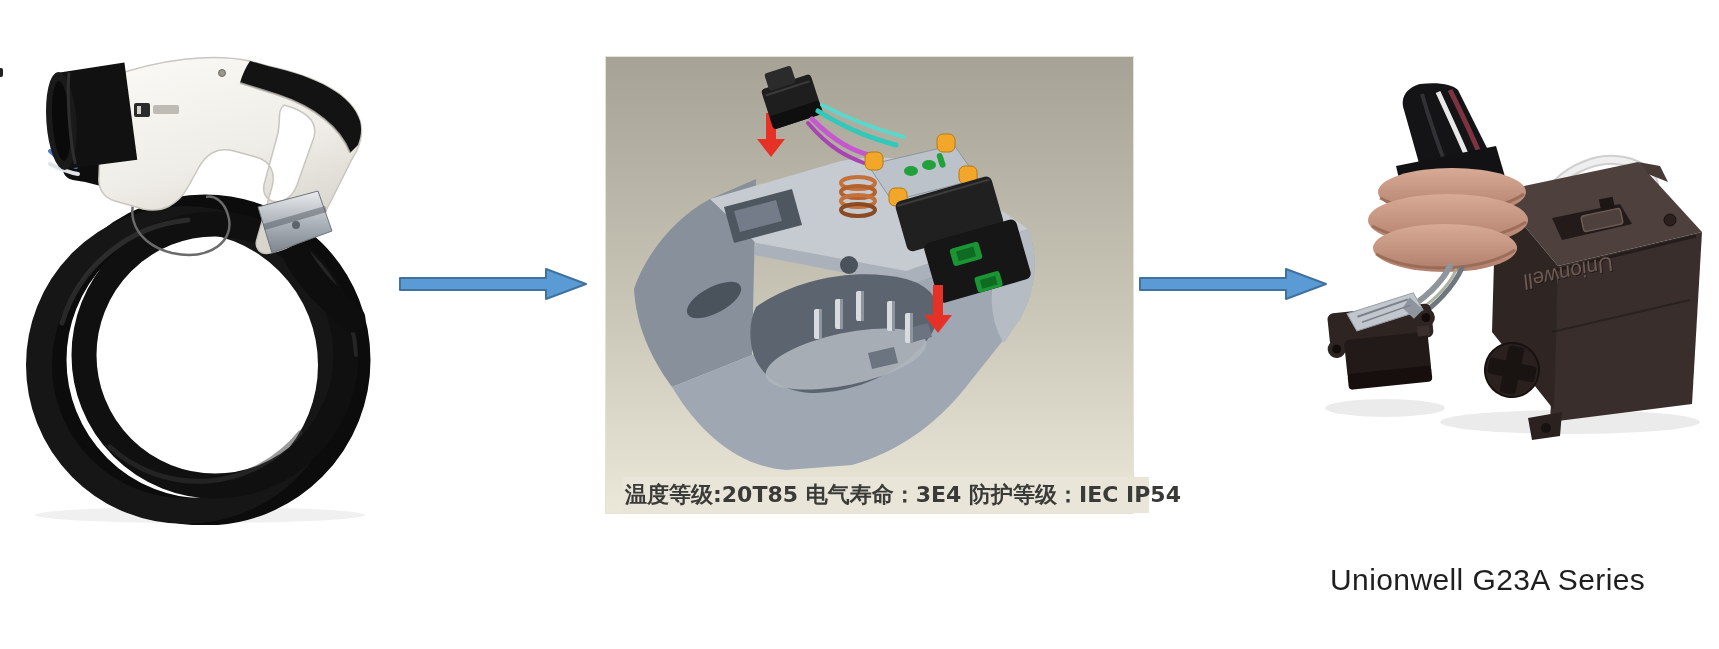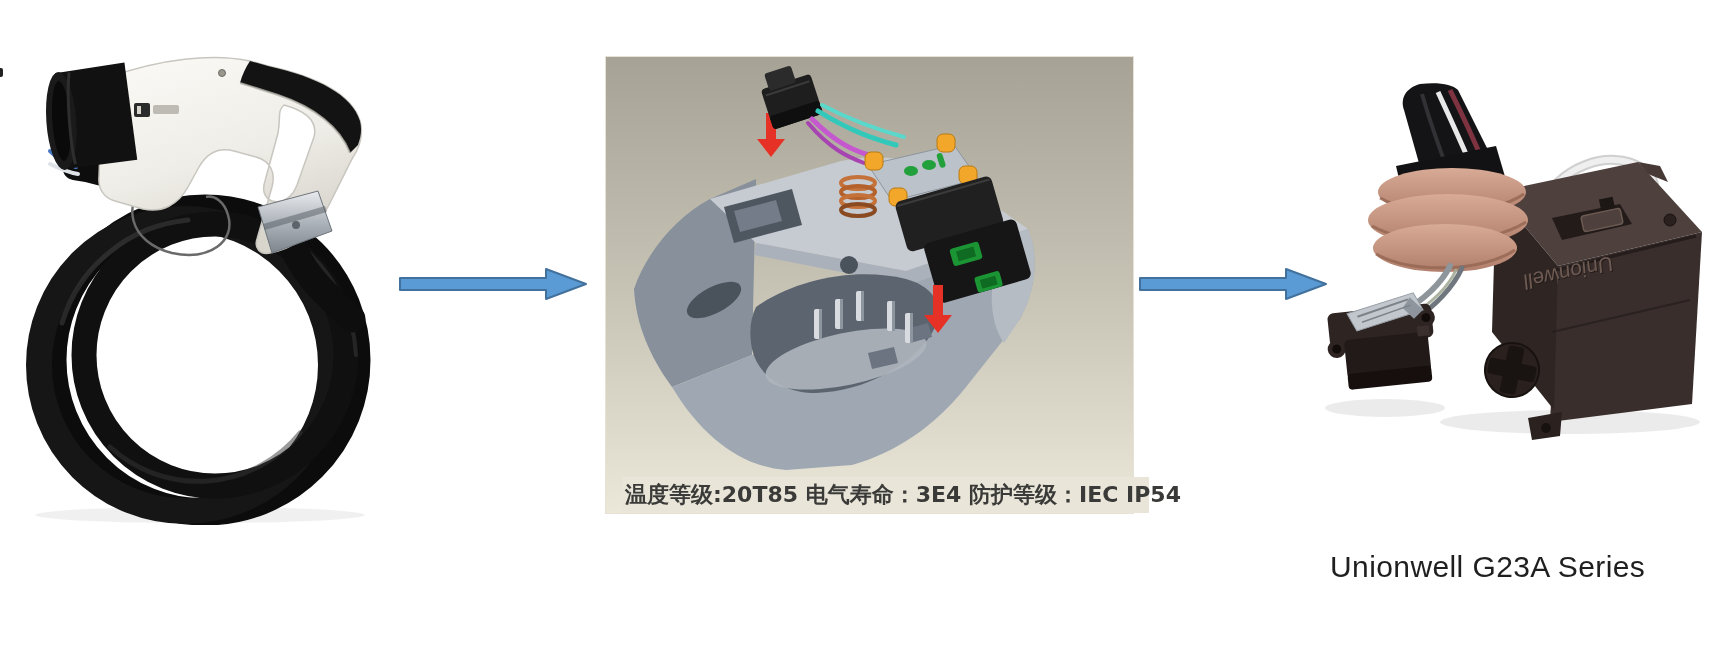--- a/index.html
+++ b/index.html
@@ -15,21 +15,21 @@
   .arrow polygon{fill:var(--arrow-fill,#5b9bd5);stroke:var(--arrow-stroke,#41719c);stroke-width:2;stroke-linejoin:round;}
   .red-arrow{fill:var(--red-arrow,#e63226);}
   .cad{left:606px;top:57px;width:527px;height:456px;
        background:linear-gradient(180deg,var(--cad-bg-top,#a6a396) 0%,var(--cad-bg-mid,#c9c6b8) 55%,var(--cad-bg-bottom,#ebe8da) 100%);
        box-shadow:0 0 0 1px #e6e3d6;}
   .cad svg{position:absolute;left:0;top:0;}
   .caption{position:absolute;left:16px;bottom:0;width:100%;height:36px;background:var(--caption-bg,#e9e6d9);
        color:var(--caption-text,#3a3a38);font-weight:bold;font-size:22px;line-height:36px;
        white-space:nowrap;padding-left:3px;box-sizing:border-box;letter-spacing:0px;
        font-family:"DejaVu Sans","Liberation Sans",sans-serif;}
-  .series-label{left:1330px;top:550px;font-size:30px;color:var(--label-text,#1f1f1f);letter-spacing:.4px;
+  .series-label{left:1330px;top:563px;font-size:30px;color:var(--label-text,#1f1f1f);letter-spacing:.4px;
        font-family:"Liberation Sans",sans-serif;}
   .edge-artifact{left:0;top:68px;width:3px;height:9px;background:#222;border-radius:0 2px 2px 0;}
 </style>
 </head>
 <body>
 
 <div class="canvas">
 
   <div class="abs edge-artifact"></div>
 

